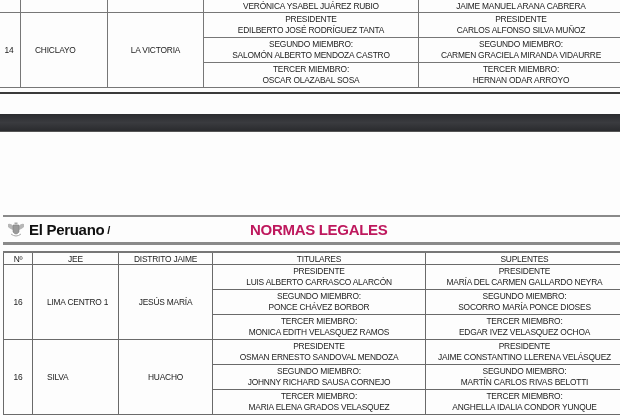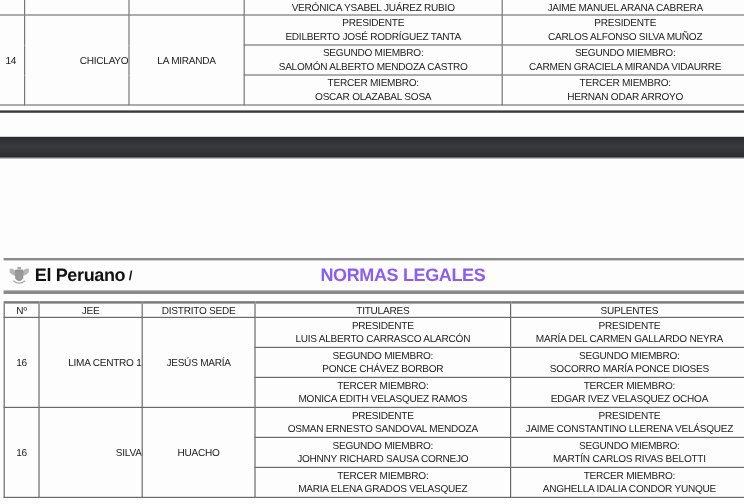--- a/index.html
+++ b/index.html
@@ -15,40 +15,40 @@
       border: 1px solid #6a6a6a;
       padding: 0;
       font-size: 8.4px;
       text-align: center;
       vertical-align: middle;
       letter-spacing: -0.2px;
       overflow: hidden;
       white-space: nowrap;
       font-weight: normal;
     }
-    td.left { text-align: right; padding-left: 3px; }
+    td.left { text-align: left; padding-left: 14px; }
     th { font-weight: normal; font-size: 8.4px; height: 11px; }
     .cell-line { display: block; line-height: 11.5px; }
 
     
     #top-table { left: -3px; top: -12px; width: 626px; }
     #top-table td { border-color: #777; }
     .sep-line { left: 0; top: 92px; width: 620px; height: 2px; background: #3a3a3a; }
     .dark-band { left: 0; top: 114px; width: 620px; height: 17px;
       background: linear-gradient(#2b2c2f, #3a3b3f 50%, #2a2b2e); border-bottom: 1px solid #555; }
 
     
     .page-top-line { left: 3px; top: 215px; width: 617px; height: 2px; background: #8a8a8a; }
     .masthead { left: 3px; top: 217px; width: 617px; height: 25px; display: flex; align-items: center; }
     .masthead-bottom { left: 3px; top: 242px; width: 617px; height: 3px; background: #8a8a8a; }
     .logo { width: 18px; height: 16px; margin-left: 4px; margin-right: 4px; }
     .brand { font-weight: bold; font-size: 15px; color: #111; letter-spacing: -0.3px; }
     .slash { font-weight: bold; font-size: 11px; margin: 0 3px; color: #111; }
     .date { font-size: 10.5px; color: #222; letter-spacing: -0.2px; }
-    .section-title { position: absolute; left: 264px; top: 4px; font-weight: bold; font-size: 15px; color: #8b5cf6; letter-spacing: -0.3px; }
+    .section-title { position: absolute; left: 247px; top: 4px; font-weight: bold; font-size: 15px; color: #be185d; letter-spacing: -0.3px; }
 
     #main-table { left: 3px; top: 251px; width: 620px; }
     #main-table th { border-top: 2px solid #777; }
   </style>
 </head>
 <body>
 
 <table id="top-table">
   <colgroup>
     <col style="width:23px">
@@ -67,21 +67,21 @@
           <span class="cell-line">VERÓNICA YSABEL JUÁREZ RUBIO</span>
         </td>
     <td>
           <span class="cell-line">&nbsp;</span>
           <span class="cell-line">JAIME MANUEL ARANA CABRERA</span>
         </td>
   </tr>
   <tr style="height:25px">
     <td rowspan="3">14</td>
     <td rowspan="3" class="left">CHICLAYO</td>
-    <td rowspan="3">LA MIRANDA</td>
+    <td rowspan="3">LA VICTORIA</td>
     <td>
           <span class="cell-line">PRESIDENTE</span>
           <span class="cell-line">EDILBERTO JOSÉ RODRÍGUEZ TANTA</span>
         </td>
     <td>
           <span class="cell-line">PRESIDENTE</span>
           <span class="cell-line">CARLOS ALFONSO SILVA MUÑOZ</span>
         </td>
   </tr>
   <tr style="height:25px">
@@ -130,21 +130,21 @@
     <col style="width:29px">
       <col style="width:86px">
       <col style="width:94px">
       <col style="width:213px">
       <col style="width:198px">
   </colgroup>
   <tbody>
       <tr>
     <th>Nº</th>
     <th>JEE</th>
-    <th>DISTRITO SEDE</th>
+    <th>DISTRITO JAIME</th>
     <th>TITULARES</th>
     <th>SUPLENTES</th>
   </tr>
 
   <tr style="height:25px">
     <td rowspan="3">16</td>
     <td rowspan="3" class="left">LIMA CENTRO 1</td>
     <td rowspan="3">JESÚS MARÍA</td>
     <td>
           <span class="cell-line">PRESIDENTE</span>

